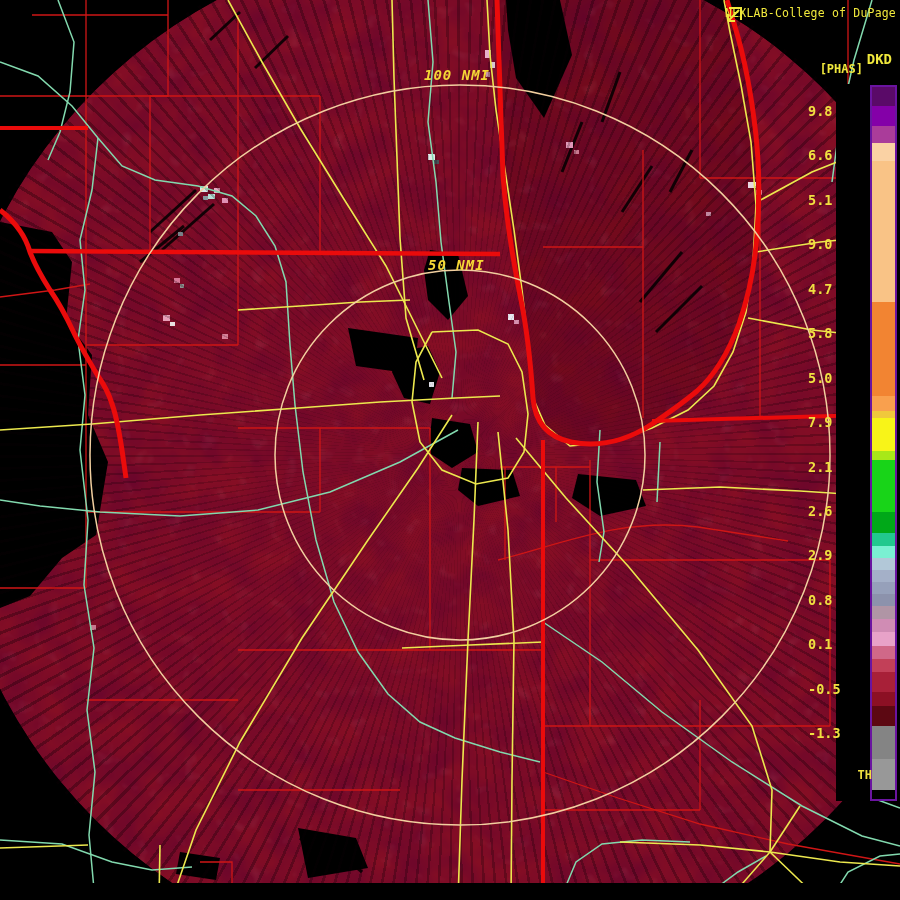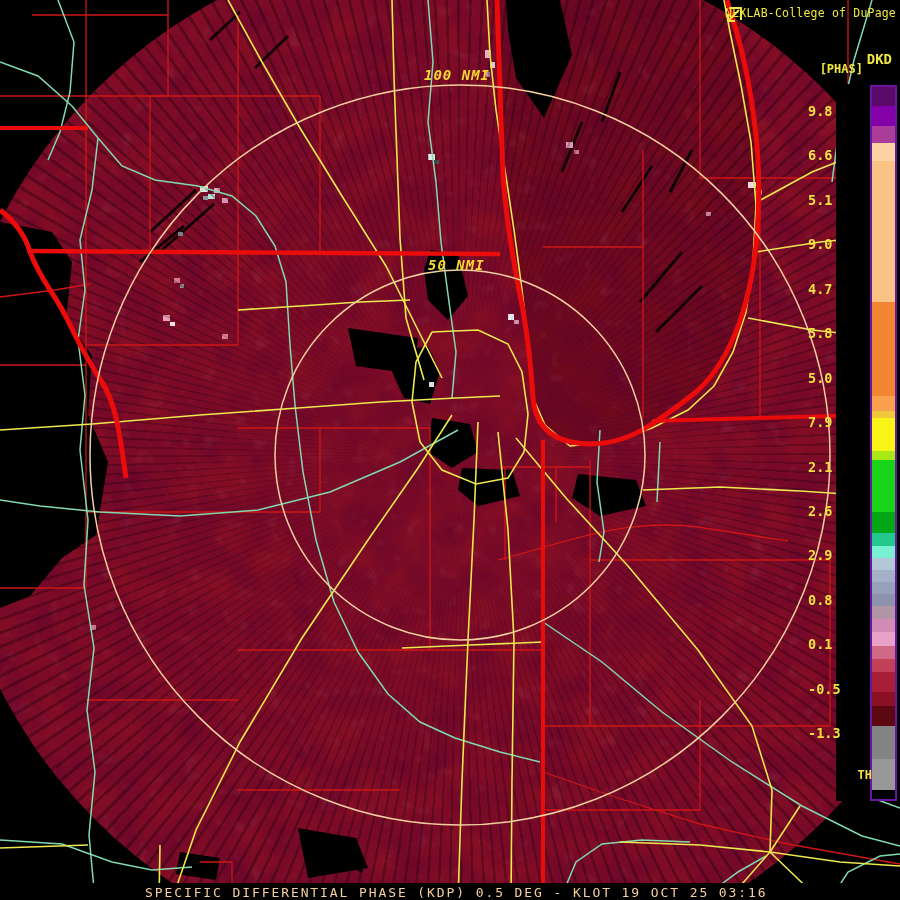--- a/index.html
+++ b/index.html
@@ -274,15 +274,14 @@
     <svg width="18" height="18" viewBox="0 0 18 18">
       <g stroke="#f0e83c" stroke-width="2" fill="none">
         <path d="M4,2 H16 V14"></path>
         <path d="M14,4 L3,15"></path>
         <path d="M3,15 V8 M3,15 H10"></path>
       </g>
     </svg>
   </div>
 
   <div class="statusband"></div>
-  <div class="statustext">SPECIFIC DIFFERENTIAL PHASE (KDP) 0.5 DEG - KLOT 19 OCT 25 03:16</div>
 
 </div>
 
 </body></html>

